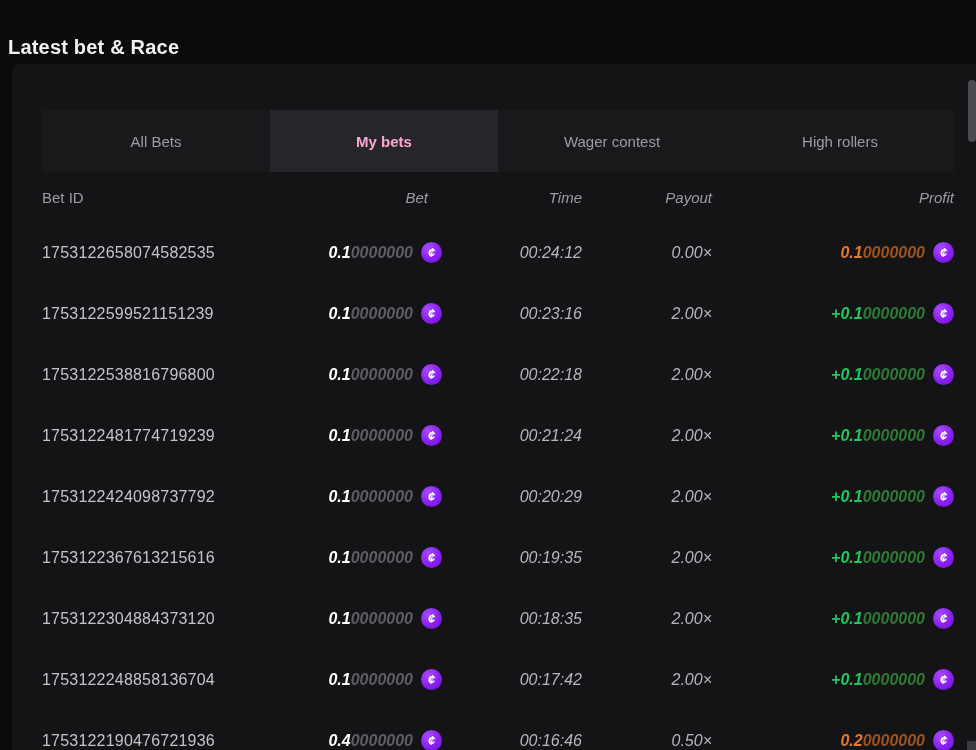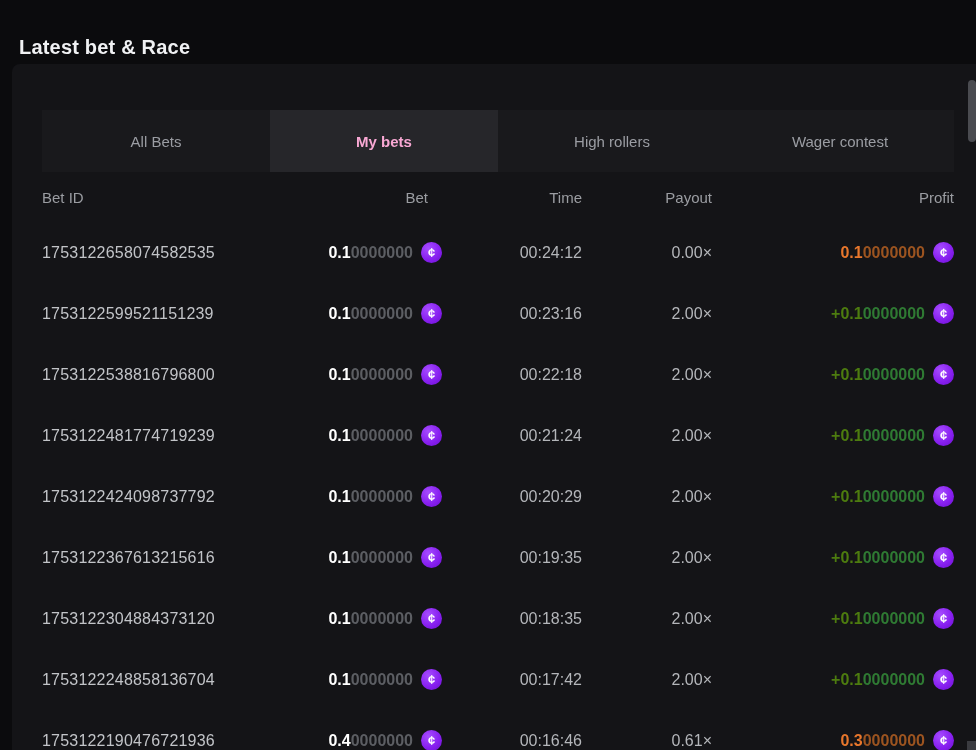--- a/index.html
+++ b/index.html
@@ -4,21 +4,21 @@
 <style>
   * { margin:0; padding:0; box-sizing:border-box; }
   html,body { width:976px; height:750px; overflow:hidden; }
   body {
     background:#0b0b0d;
     font-family:"Liberation Sans","DejaVu Sans",sans-serif;
     color:#e8eaed;
     position:relative;
   }
   .page-title {
-    position:absolute; left:19px; top:36px;
+    position:absolute; left:8px; top:36px;
     font-size:20px; font-weight:600; color:#f0f1f3;
     letter-spacing:.2px;
   }
   .panel {
     position:absolute; left:12px; right:0; top:64px; bottom:-40px;
     background:#141417;
     border-top-left-radius:8px;
     padding:0 22px 0 30px;
   }
   
@@ -50,28 +50,28 @@
   .thead {
     height:50px;
     font-size:15px; color:#9b9da2;
   }
   .trow {
     height:61px;
     font-size:16px;
   }
   .cell { white-space:nowrap; }
   .c-left   { text-align:right; justify-self:start; }
-  .c-right  { text-align:left; justify-self:end; }
+  .c-right  { text-align:left; justify-self:end;font-style:italic; }
   .thead .h-bet { padding-right:14px; }
   .bet-id { color:#c2c4c8; letter-spacing:.2px; }
   .time, .payout { color:#b4b6ba; }
   .amount { display:flex; align-items:center; justify-content:flex-end;margin-left:23px; }
   .strong { font-weight:700; color:#ffffff; }
   .dim { color:#5c5e63; font-weight:700; }
-  .profit.win  .strong { color:#4d7c0f; }
+  .profit.win  .strong { color:#22c55e; }
   .profit.win  .dimp   { color:#2f7a33; font-weight:700; }
   .profit.loss .strong { color:#e8772c; }
   .profit.loss .dimp   { color:#9c5420; font-weight:700; }
   .coin {
     display:inline-flex; align-items:center; justify-content:center;
     width:21px; height:21px; margin-left:8px;
     border-radius:50%;
     background:radial-gradient(circle at 35% 30%, #a64cff 0%, #8820f0 55%, #6c0fd0 100%);
     color:#ffffff; font-size:13px; font-weight:700;
     flex:0 0 auto;
@@ -90,22 +90,22 @@
 </style>
 </head>
 <body>
 
 <div class="page-title">Latest bet &amp; Race</div>
 
 <div class="panel">
   <div class="tabs">
       <div class="tab">All Bets</div>
       <div class="tab active">My bets</div>
+      <div class="tab">Wager contest</div>
       <div class="tab">High rollers</div>
-      <div class="tab">Wager contest</div>
     </div>
 
   <div class="thead">
     <div class="cell c-left">Bet ID</div>
     <div class="cell c-right h-bet">Bet</div>
     <div class="cell c-right">Time</div>
     <div class="cell c-right">Payout</div>
     <div class="cell c-right">Profit</div>
   </div>
 
@@ -231,23 +231,23 @@
         </div>
       </div>
       <div class="trow">
         <div class="cell c-left bet-id">1753122190476721936</div>
         <div class="cell c-right amount bet">
           <span class="strong">0.4</span>
           <span class="dim">0000000</span>
           <span class="coin">¢</span>
         </div>
         <div class="cell c-right time">00:16:46</div>
-        <div class="cell c-right payout">0.61×</div>
+        <div class="cell c-right payout">0.50×</div>
         <div class="cell c-right amount profit loss">
-          <span class="strong">0.3</span>
+          <span class="strong">0.2</span>
           <span class="dimp">0000000</span>
           <span class="coin">¢</span>
         </div>
       </div>
     </div>
 </div>
 
 <div class="scrollbar-thumb"></div>
 <div class="scrollbar-corner"></div>
 

